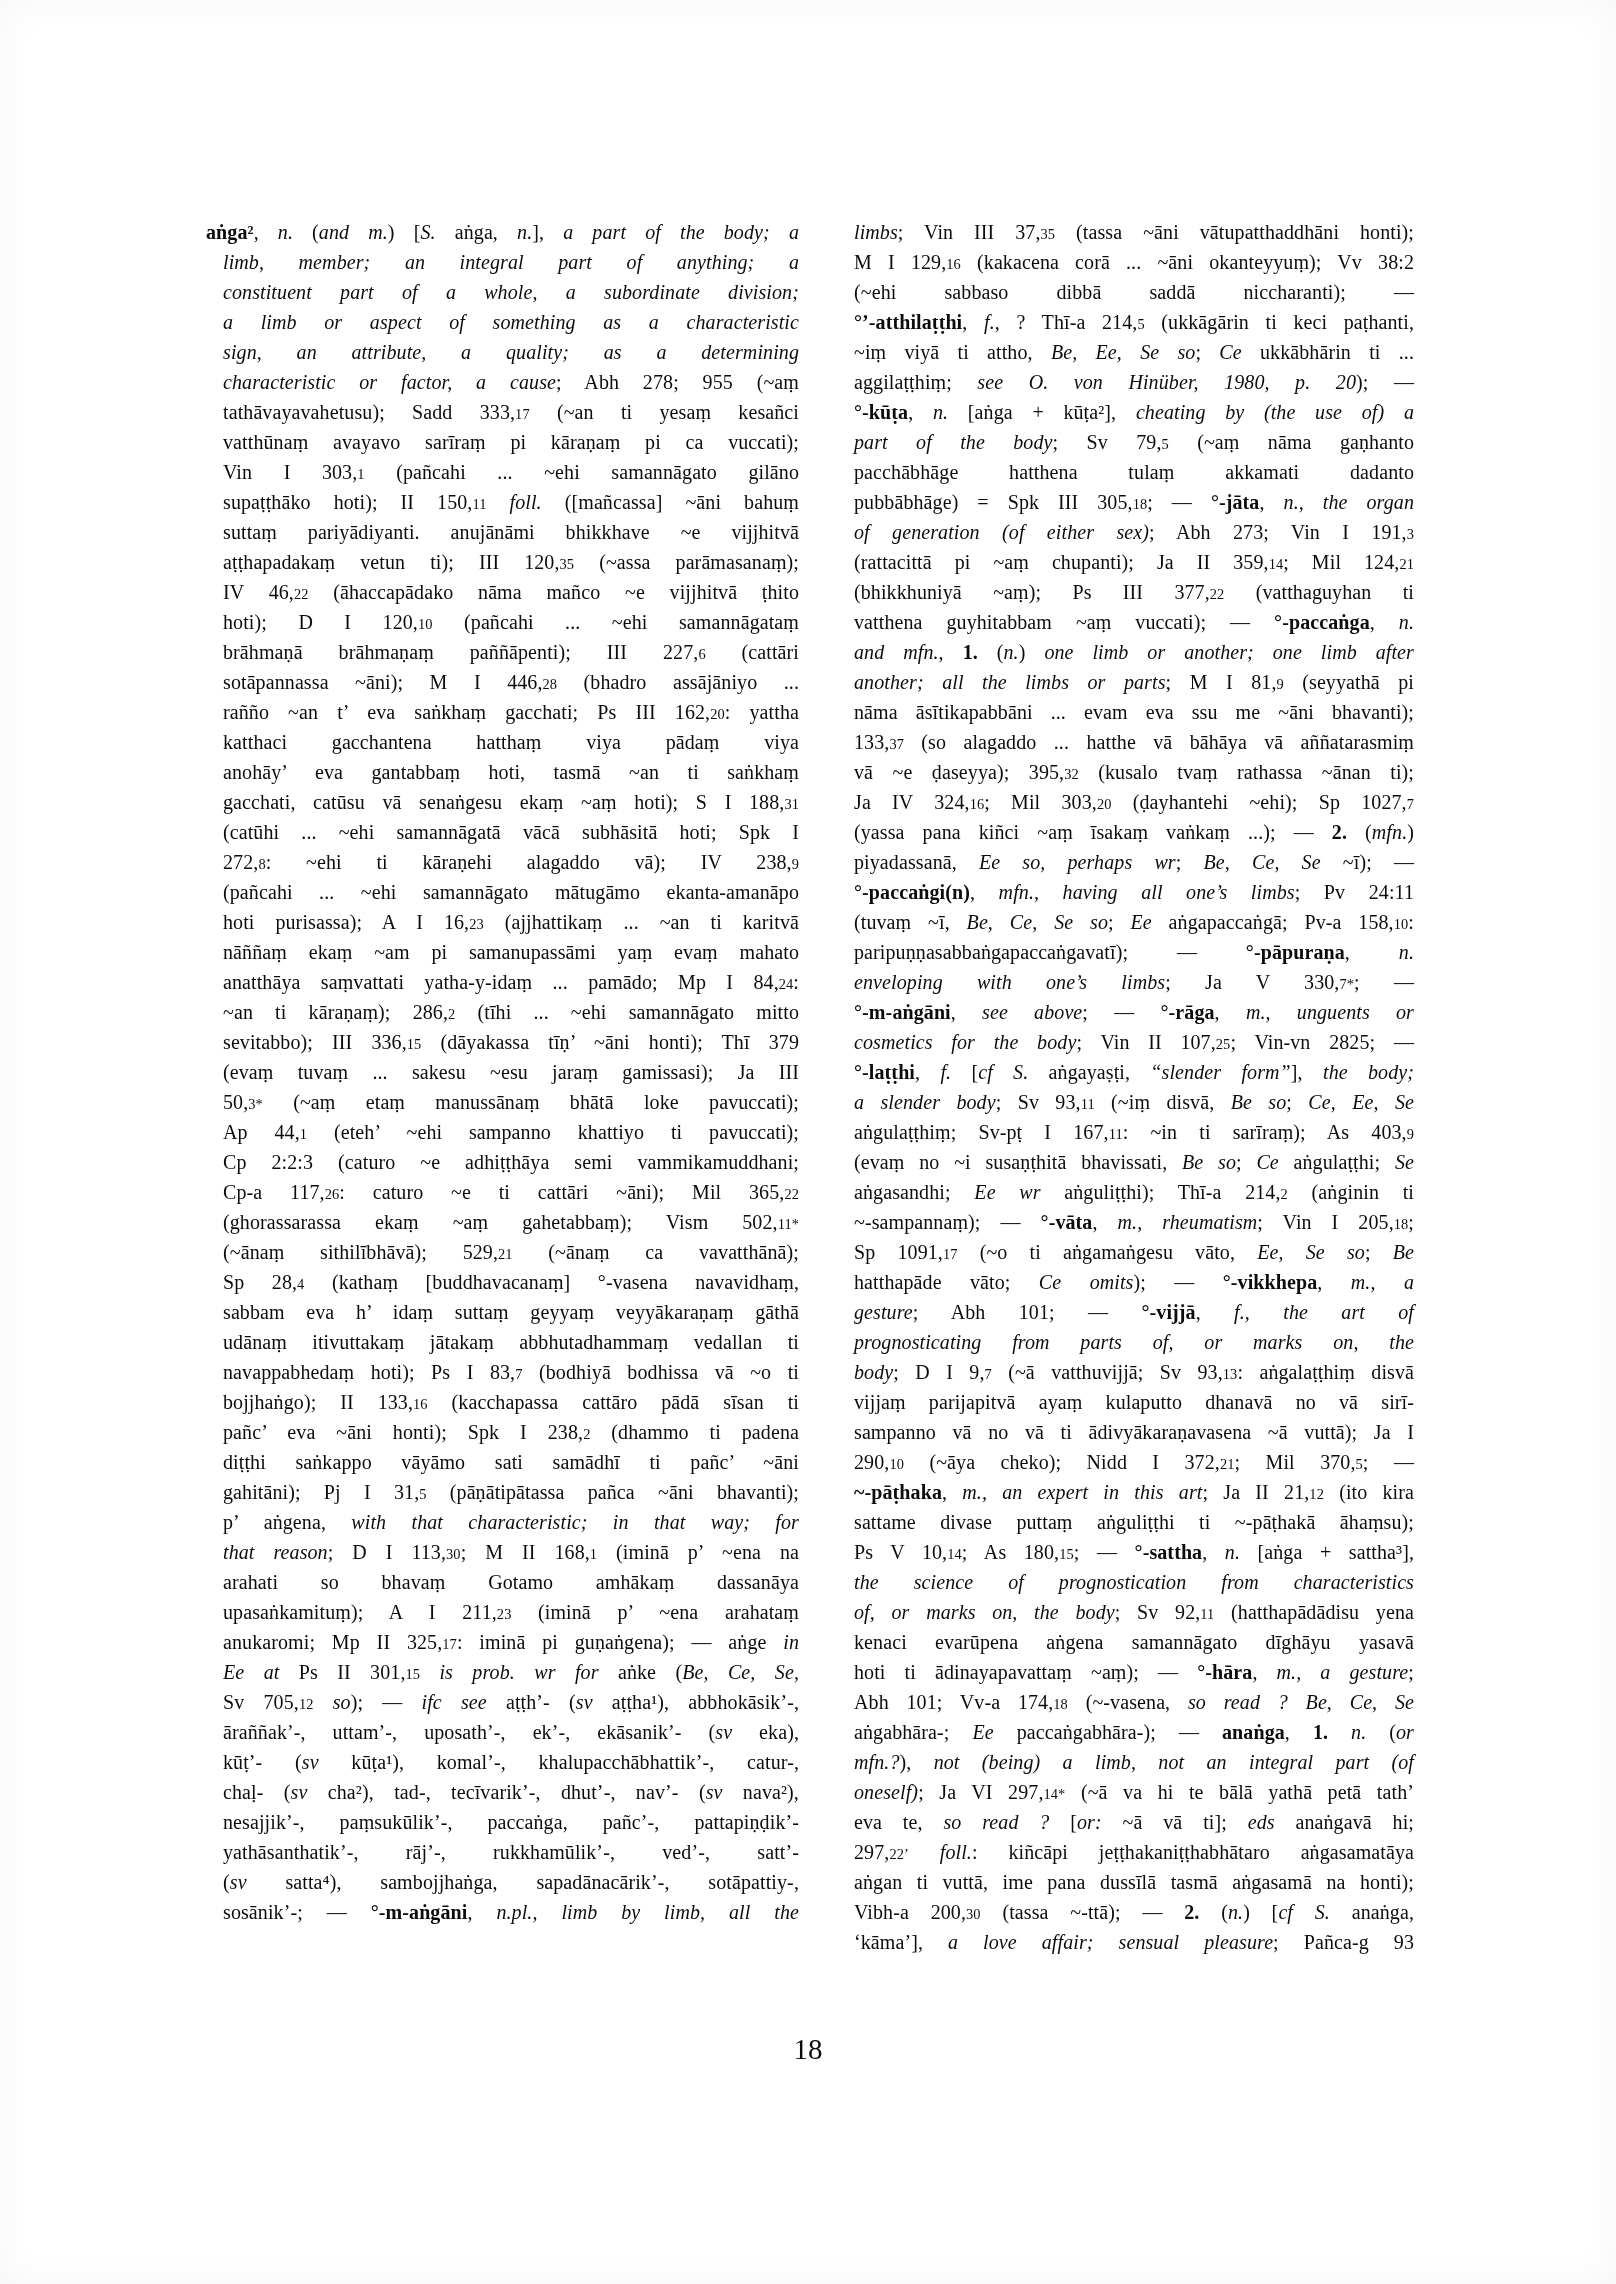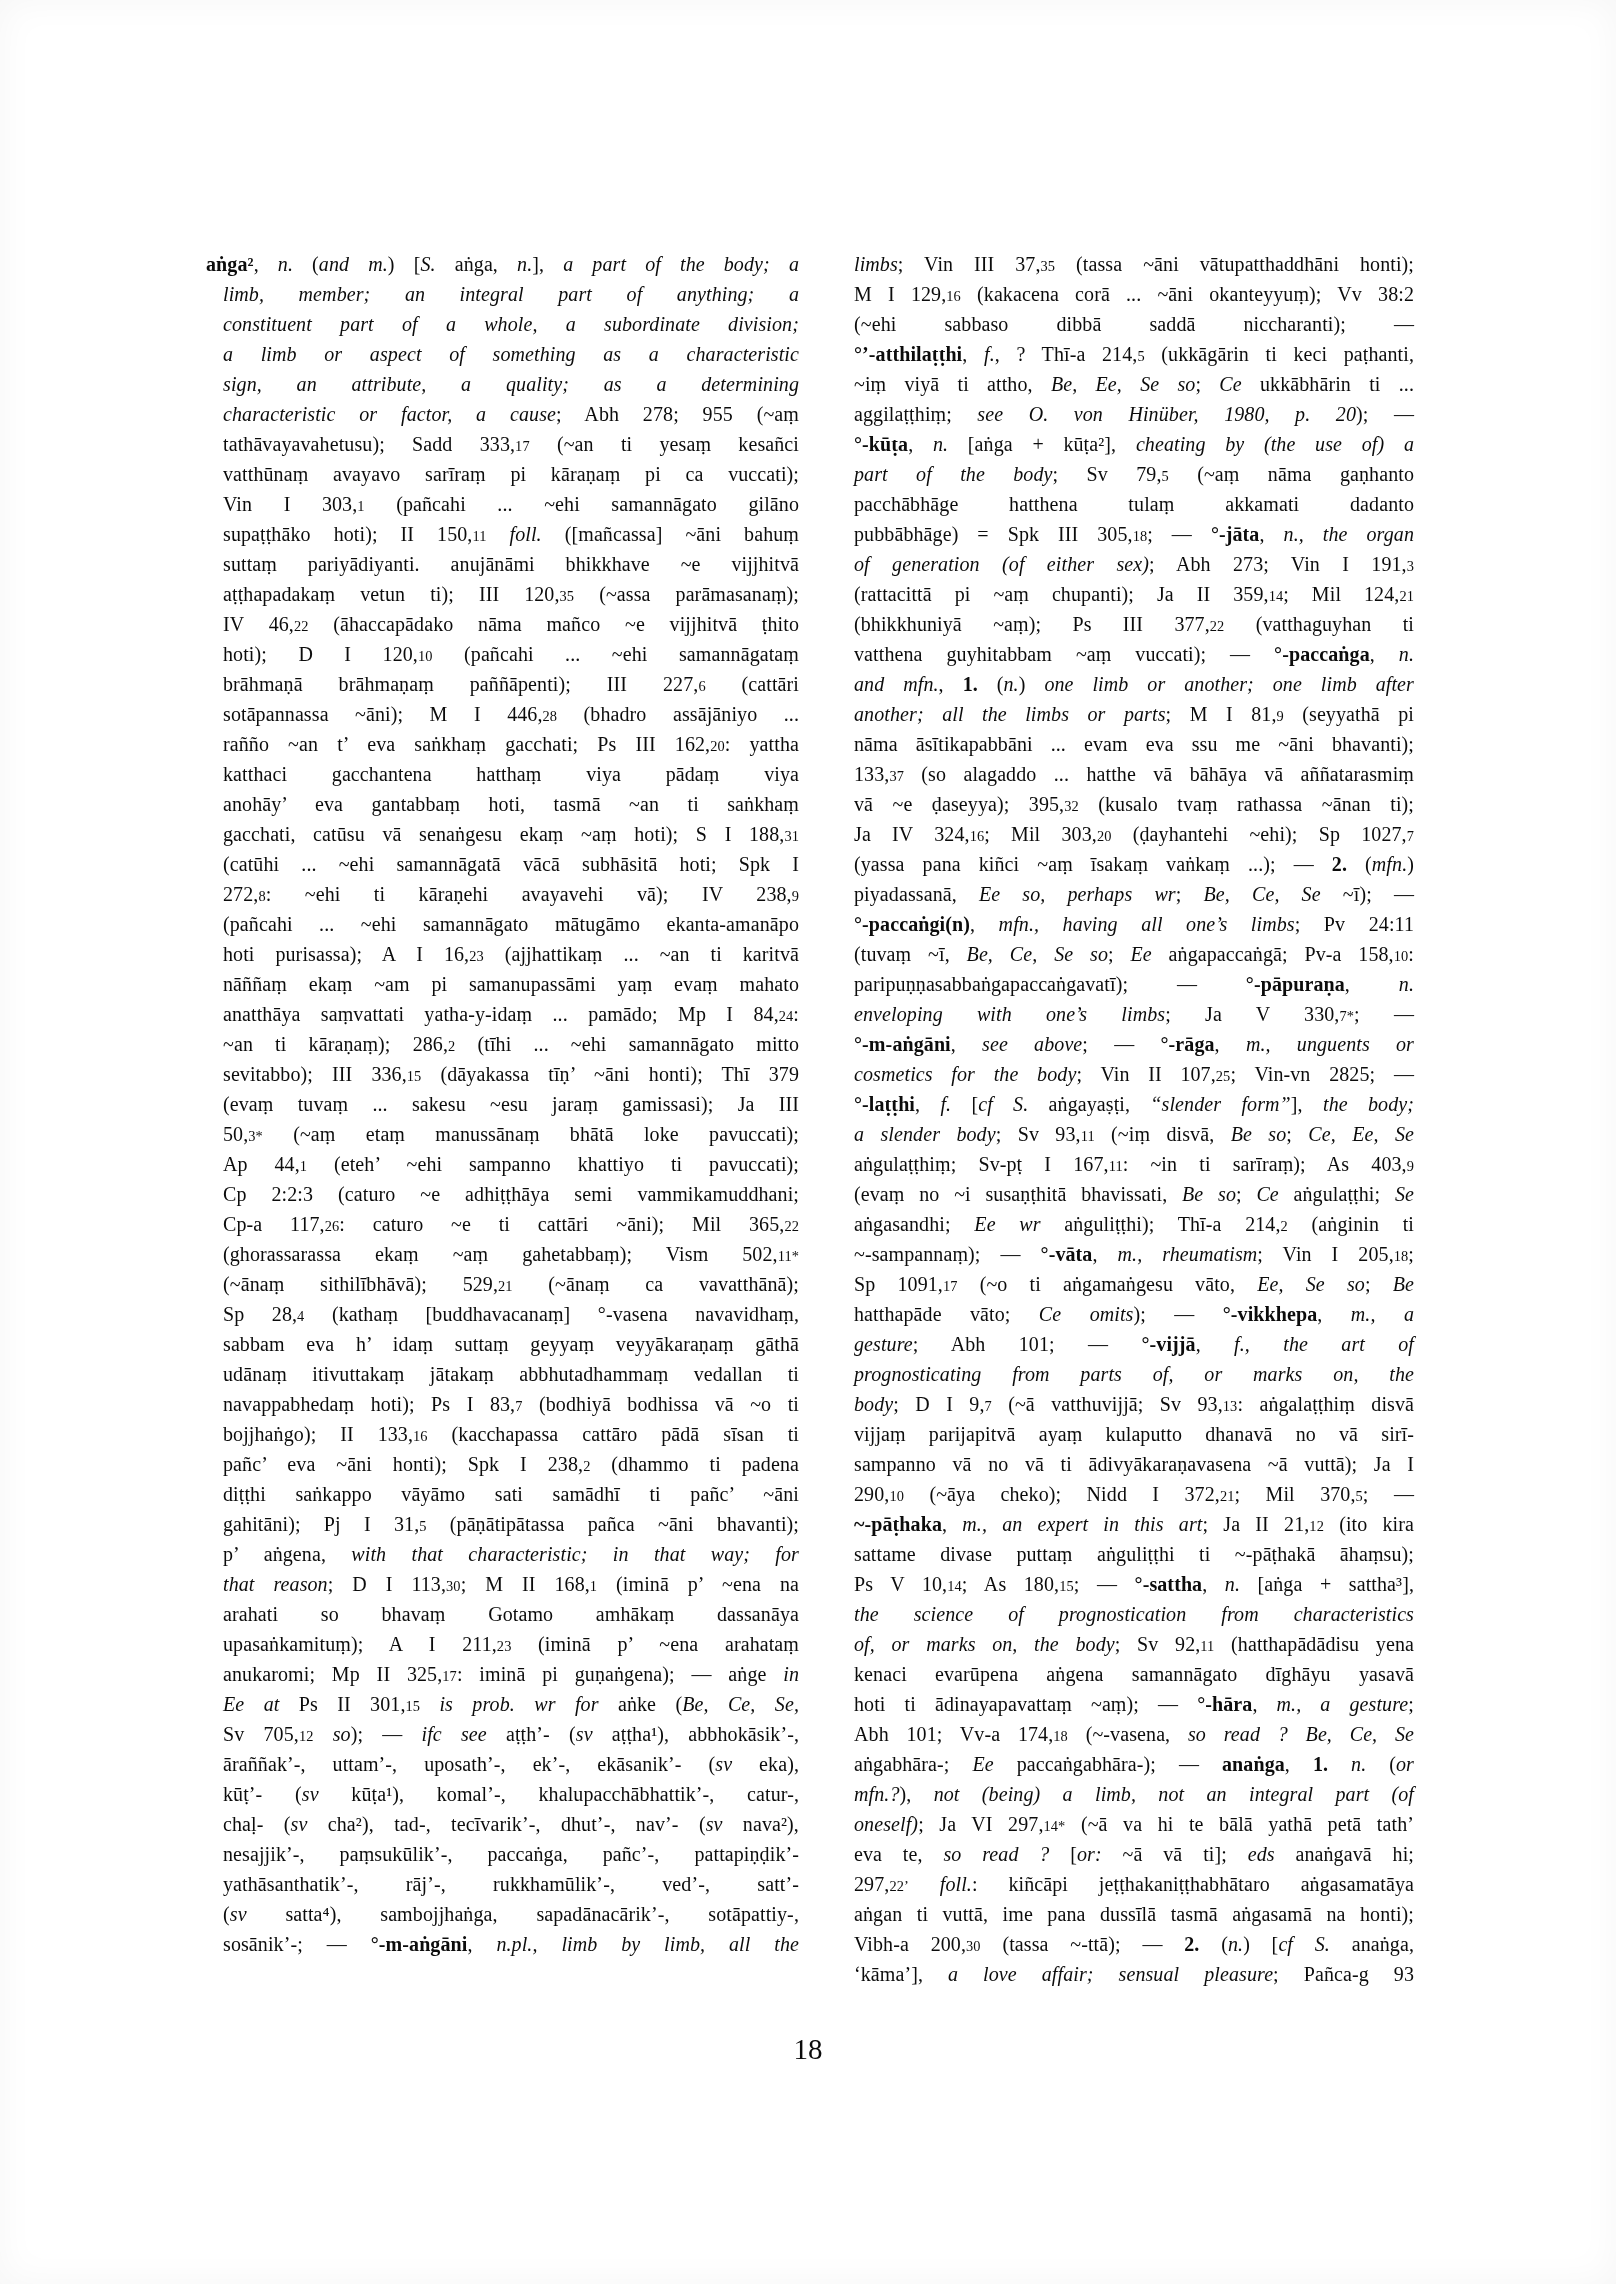--- a/index.html
+++ b/index.html
@@ -11,21 +11,20 @@
     color:#0c0c0c;
     overflow:hidden;
     box-shadow:inset 0 0 39px rgba(0,0,0,0.04);
   }
   .col{
     position:absolute;
     top:217px;
     font-size:20px;
     line-height:30px;
     letter-spacing:0.1px;
-    margin-top:32px;
   }
   #col-left{left:206px;width:593px;}
   #col-right{left:854px;width:560px;}
   .line{
     height:30px;
     text-align:justify;
     text-align-last:justify;
     overflow:visible;
   }
   
@@ -60,21 +59,21 @@
       <div class="line"><span>aṭṭhapadakaṃ vetun ti); III 120,</span><span class="s">35</span><span> (~assa parāmasanaṃ);</span></div>
       <div class="line"><span>IV 46,</span><span class="s">22</span><span> (āhaccapādako nāma mañco ~e vijjhitvā ṭhito</span></div>
       <div class="line"><span>hoti); D I 120,</span><span class="s">10</span><span> (pañcahi ... ~ehi samannāgataṃ</span></div>
       <div class="line"><span>brāhmaṇā brāhmaṇaṃ paññāpenti); III 227,</span><span class="s">6</span><span> (cattāri</span></div>
       <div class="line"><span>sotāpannassa ~āni); M I 446,</span><span class="s">28</span><span> (bhadro assājāniyo ...</span></div>
       <div class="line"><span>rañño ~an t’ eva saṅkhaṃ gacchati; Ps III 162,</span><span class="s">20</span><span>: yattha</span></div>
       <div class="line"><span>katthaci gacchantena hatthaṃ viya pādaṃ viya</span></div>
       <div class="line"><span>anohāy’ eva gantabbaṃ hoti, tasmā ~an ti saṅkhaṃ</span></div>
       <div class="line"><span>gacchati, catūsu vā senaṅgesu ekaṃ ~aṃ hoti); S I 188,</span><span class="s">31</span></div>
       <div class="line"><span>(catūhi ... ~ehi samannāgatā vācā subhāsitā hoti; Spk I</span></div>
-      <div class="line"><span>272,</span><span class="s">8</span><span>: ~ehi ti kāraṇehi avayavehi vā); IV 238,</span><span class="s">9</span></div>
+      <div class="line"><span>272,</span><span class="s">8</span><span>: ~ehi ti kāraṇehi alagaddo vā); IV 238,</span><span class="s">9</span></div>
       <div class="line"><span>(pañcahi ... ~ehi samannāgato mātugāmo ekanta-amanāpo</span></div>
       <div class="line"><span>hoti purisassa); A I 16,</span><span class="s">23</span><span> (ajjhattikaṃ ... ~an ti karitvā</span></div>
       <div class="line"><span>nāññaṃ ekaṃ ~am pi samanupassāmi yaṃ evaṃ mahato</span></div>
       <div class="line"><span>anatthāya saṃvattati yatha-y-idaṃ ... pamādo; Mp I 84,</span><span class="s">24</span><span>:</span></div>
       <div class="line"><span>~an ti kāraṇaṃ); 286,</span><span class="s">2</span><span> (tīhi ... ~ehi samannāgato mitto</span></div>
       <div class="line"><span>sevitabbo); III 336,</span><span class="s">15</span><span> (dāyakassa tīṇ’ ~āni honti); Thī 379</span></div>
       <div class="line"><span>(evaṃ tuvaṃ ... sakesu ~esu jaraṃ gamissasi); Ja III</span></div>
       <div class="line"><span>50,</span><span class="s">3*</span><span> (~aṃ etaṃ manussānaṃ bhātā loke pavuccati);</span></div>
       <div class="line"><span>Ap 44,</span><span class="s">1</span><span> (eteh’ ~ehi sampanno khattiyo ti pavuccati);</span></div>
       <div class="line"><span>Cp 2:2:3 (caturo ~e adhiṭṭhāya semi vammikamuddhani;</span></div>

